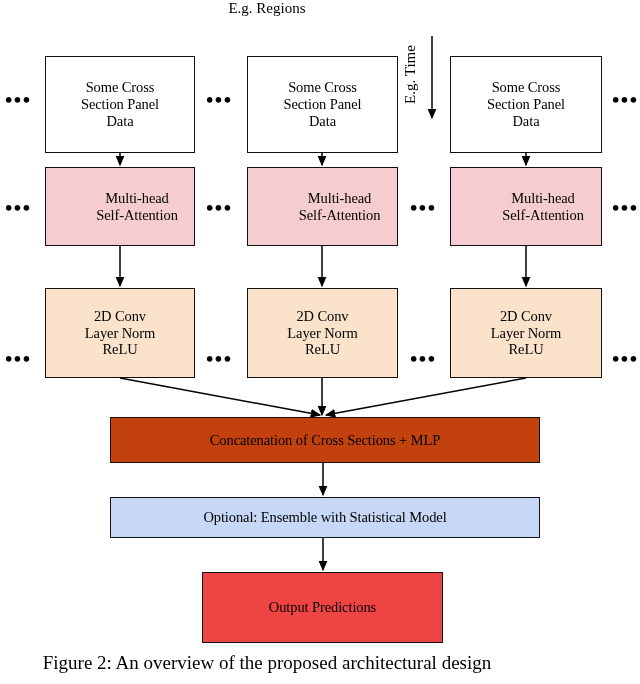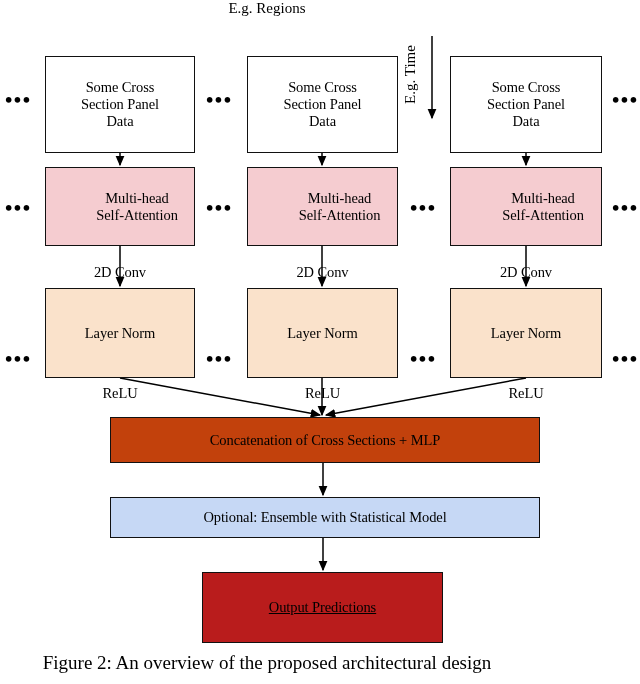--- a/index.html
+++ b/index.html
@@ -50,24 +50,24 @@
   .row-data   { top: 28px;  height: 97px; }
   .row-attn   { top: 167px; height: 79px; padding-left: 34px; }
   .row-conv   { top: 288px; height: 90px; }
 
   .col-a { left: 45px;  width: 150px; }
   .col-b { left: 247px; width: 151px; }
   .col-c { left: 450px; width: 152px; }
 
   .fill-white  { background: #ffffff; margin-top: 28px; }
   .fill-pink   { background: #f5ccd0; }
-  .fill-peach  { background: #fae2cb; gap: 44px; }
+  .fill-peach  { background: #fae2cb; }
   .fill-green  { background: #c2410c; }
   .fill-blue   { background: #c6d8f5; }
-  .fill-purple { background: #b91c1c; text-decoration: underline; }
+  .fill-purple { background: #ef4444; }
 
   .node.row-data  { font-size: 14.5px; }
   .node.row-attn  { font-size: 14.5px; }
   .node.row-conv  { font-size: 14.5px; }
 
   .wide {
     left: 110px;
     width: 430px;
     font-size: 14.5px;
   }

